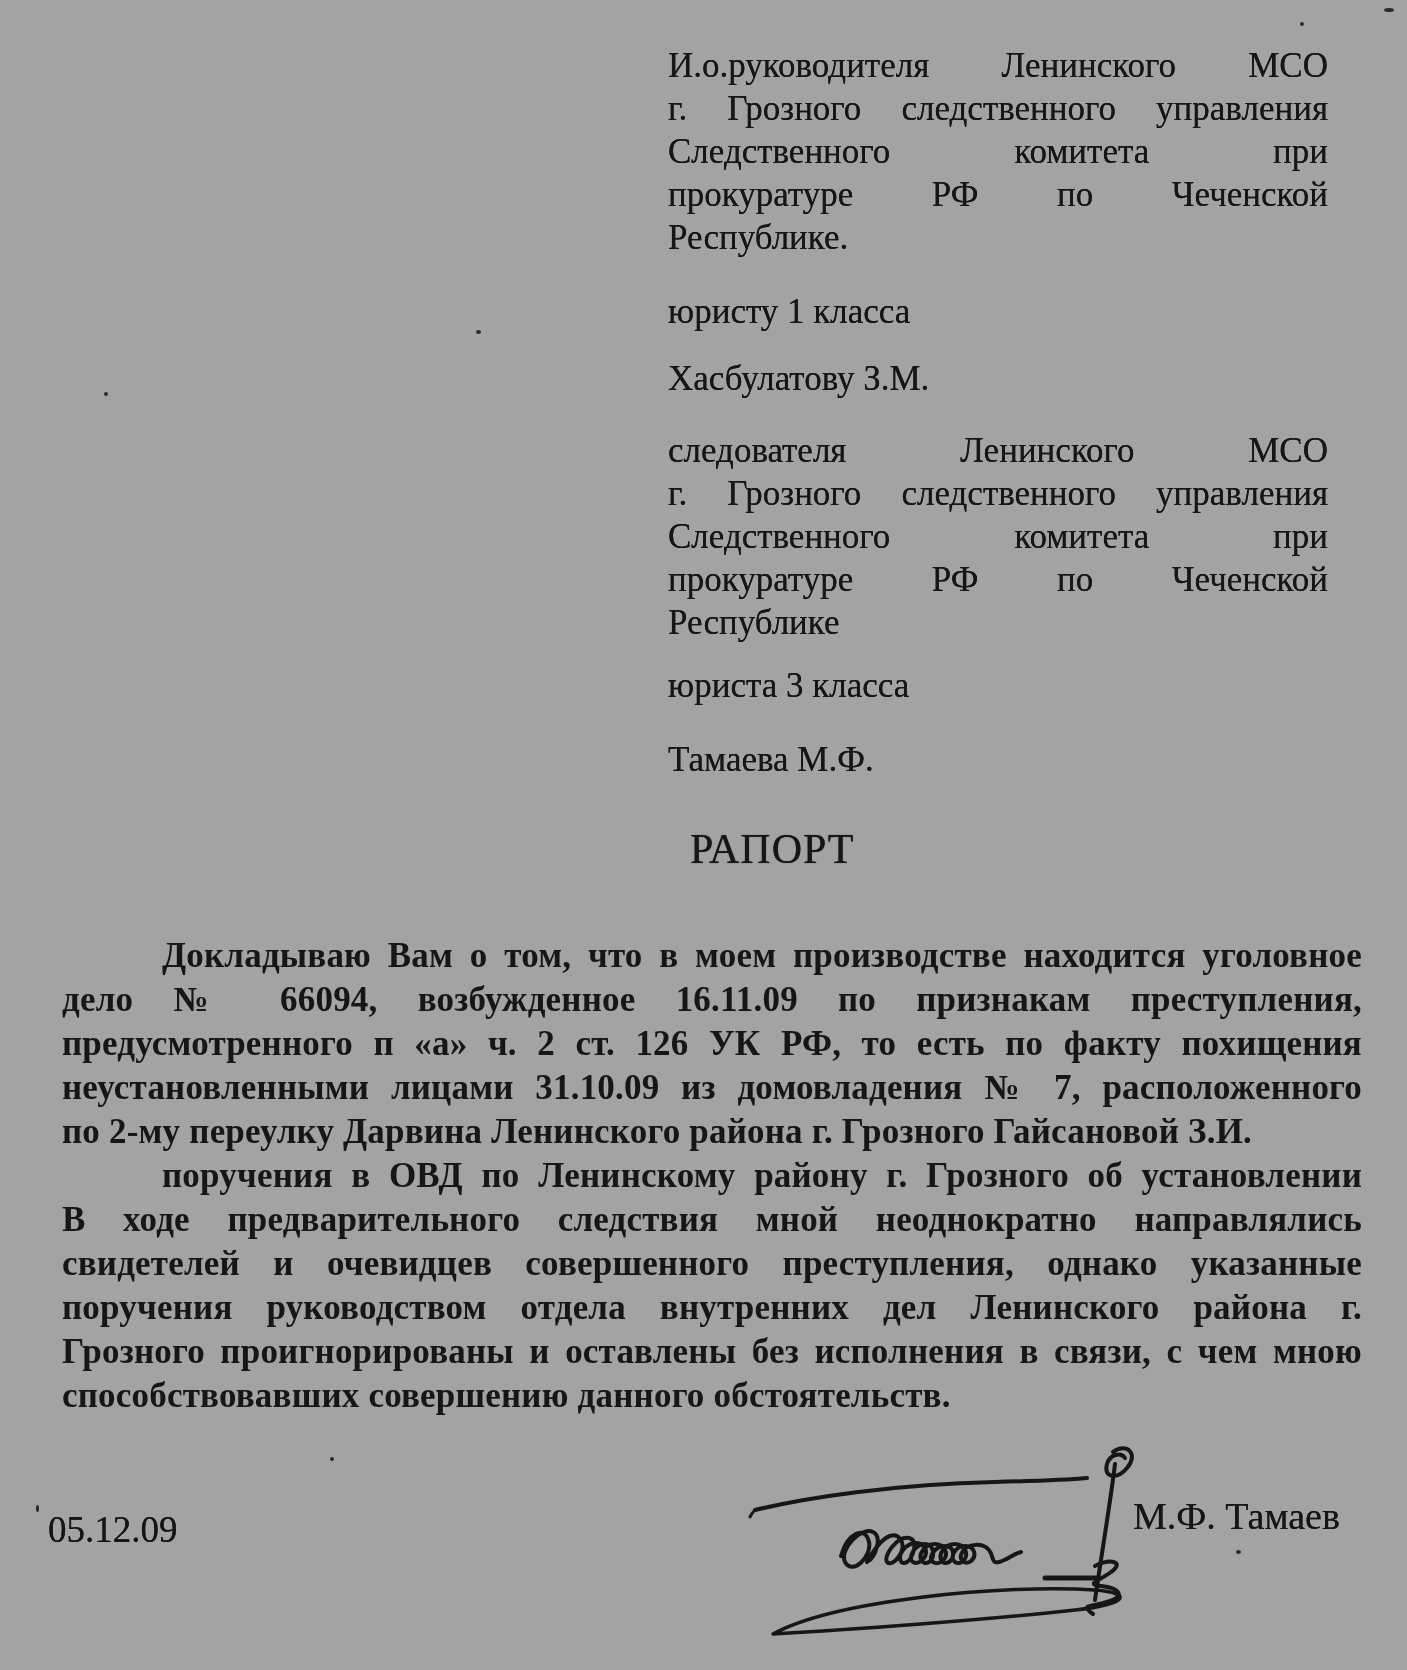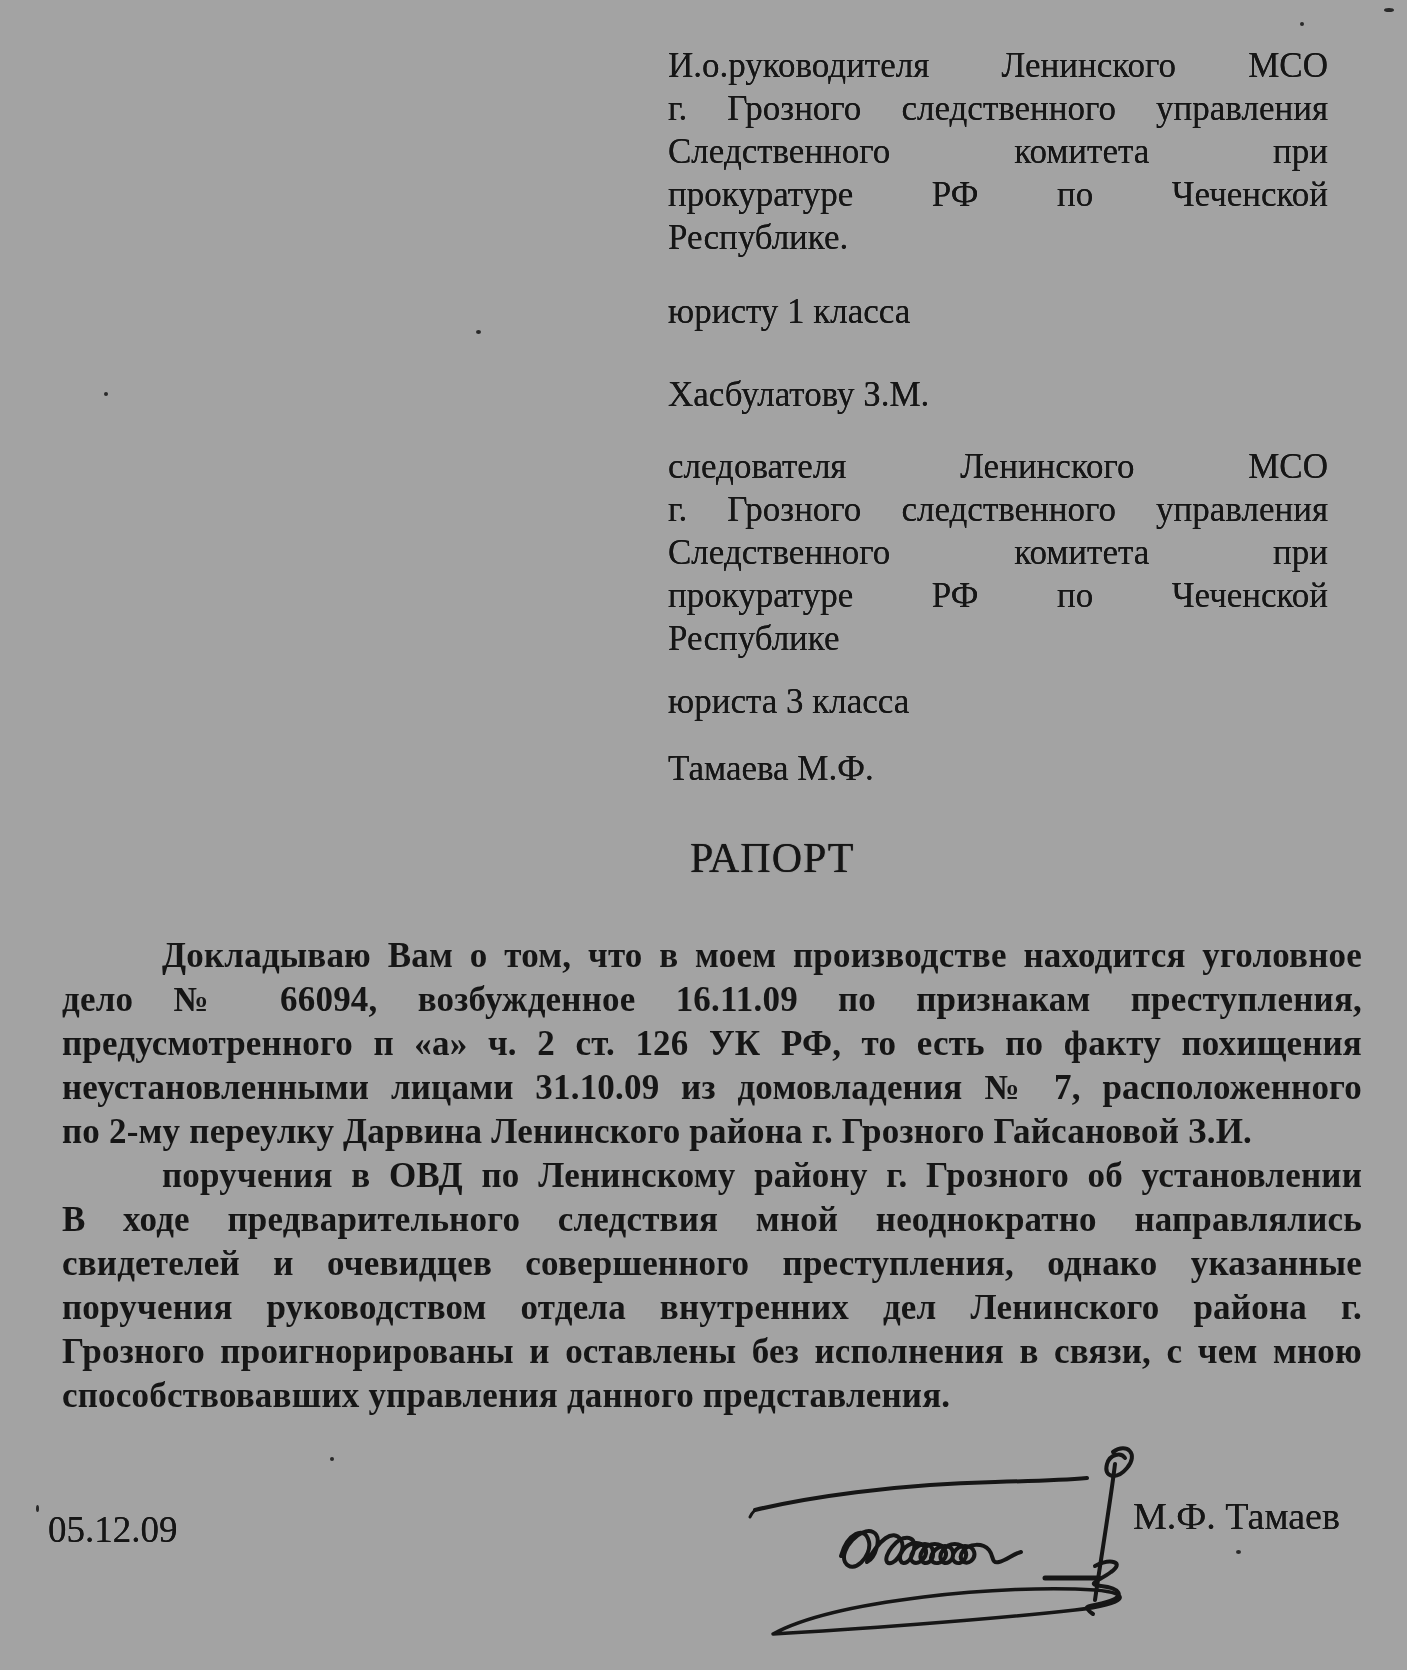--- a/index.html
+++ b/index.html
@@ -15,24 +15,24 @@
   
   .col-right{
     position:absolute;left:668px;top:44px;width:660px;
     font-size:35px;line-height:43px;
     text-shadow:0 0 0.6px currentColor;
   }
   .org-block{width:100%;}
   .tline{text-align:justify;text-align-last:justify;}
   .tline-last{text-align-last:left;}
   .rank-line{margin-top:31px;}
-  .name-line{margin-top:40px;}
+  .name-line{margin-top:24px;}
   .org-block-2{margin-top:29px;}
   .rank-line-2{margin-top:20px;}
-  .name-line-2{margin-top:24px;}
+  .name-line-2{margin-top:31px;}
   .report-title{
     margin-top:45px;padding-left:22px;
     font-size:42px;letter-spacing:1px;line-height:46px;
     text-shadow:0 0 0.8px currentColor;
   }
   
   .body-text{
     position:absolute;left:62px;top:934px;width:1300px;
     font-size:35px;line-height:44px;font-weight:bold;
     letter-spacing:0.2px;
@@ -90,21 +90,21 @@
         <div class="tline">предусмотренного п «а» ч. 2 ст. 126 УК РФ, то есть по факту похищения</div>
         <div class="tline">неустановленными лицами 31.10.09 из домовладения № 7, расположенного</div>
         <div class="tline tline-last">по 2-му переулку Дарвина Ленинского района г. Грозного Гайсановой З.И.</div>
       </div>
     <div class="para">
         <div class="tline">поручения в ОВД по Ленинскому району г. Грозного об установлении</div>
         <div class="tline">В ходе предварительного следствия мной неоднократно направлялись</div>
         <div class="tline">свидетелей и очевидцев совершенного преступления, однако указанные</div>
         <div class="tline">поручения руководством отдела внутренних дел Ленинского района г.</div>
         <div class="tline">Грозного проигнорированы и оставлены без исполнения в связи, с чем мною</div>
-        <div class="tline tline-last">способствовавших управления данного представления.</div>
+        <div class="tline tline-last">способствовавших совершению данного обстоятельств.</div>
       </div>
   </div>
 
   <div class="doc-date">05.12.09</div>
 
   <div class="signature">
     <svg viewBox="0 0 395 205" xmlns="http://www.w3.org/2000/svg" fill="none" stroke="#161616" stroke-linecap="round" stroke-linejoin="round">
 
       <path d="M10,72 C60,60 150,46 250,44 C290,43 320,42 342,40" stroke-width="4"></path>
       <path d="M10,72 C8,74 6,76 5,79" stroke-width="3"></path>

